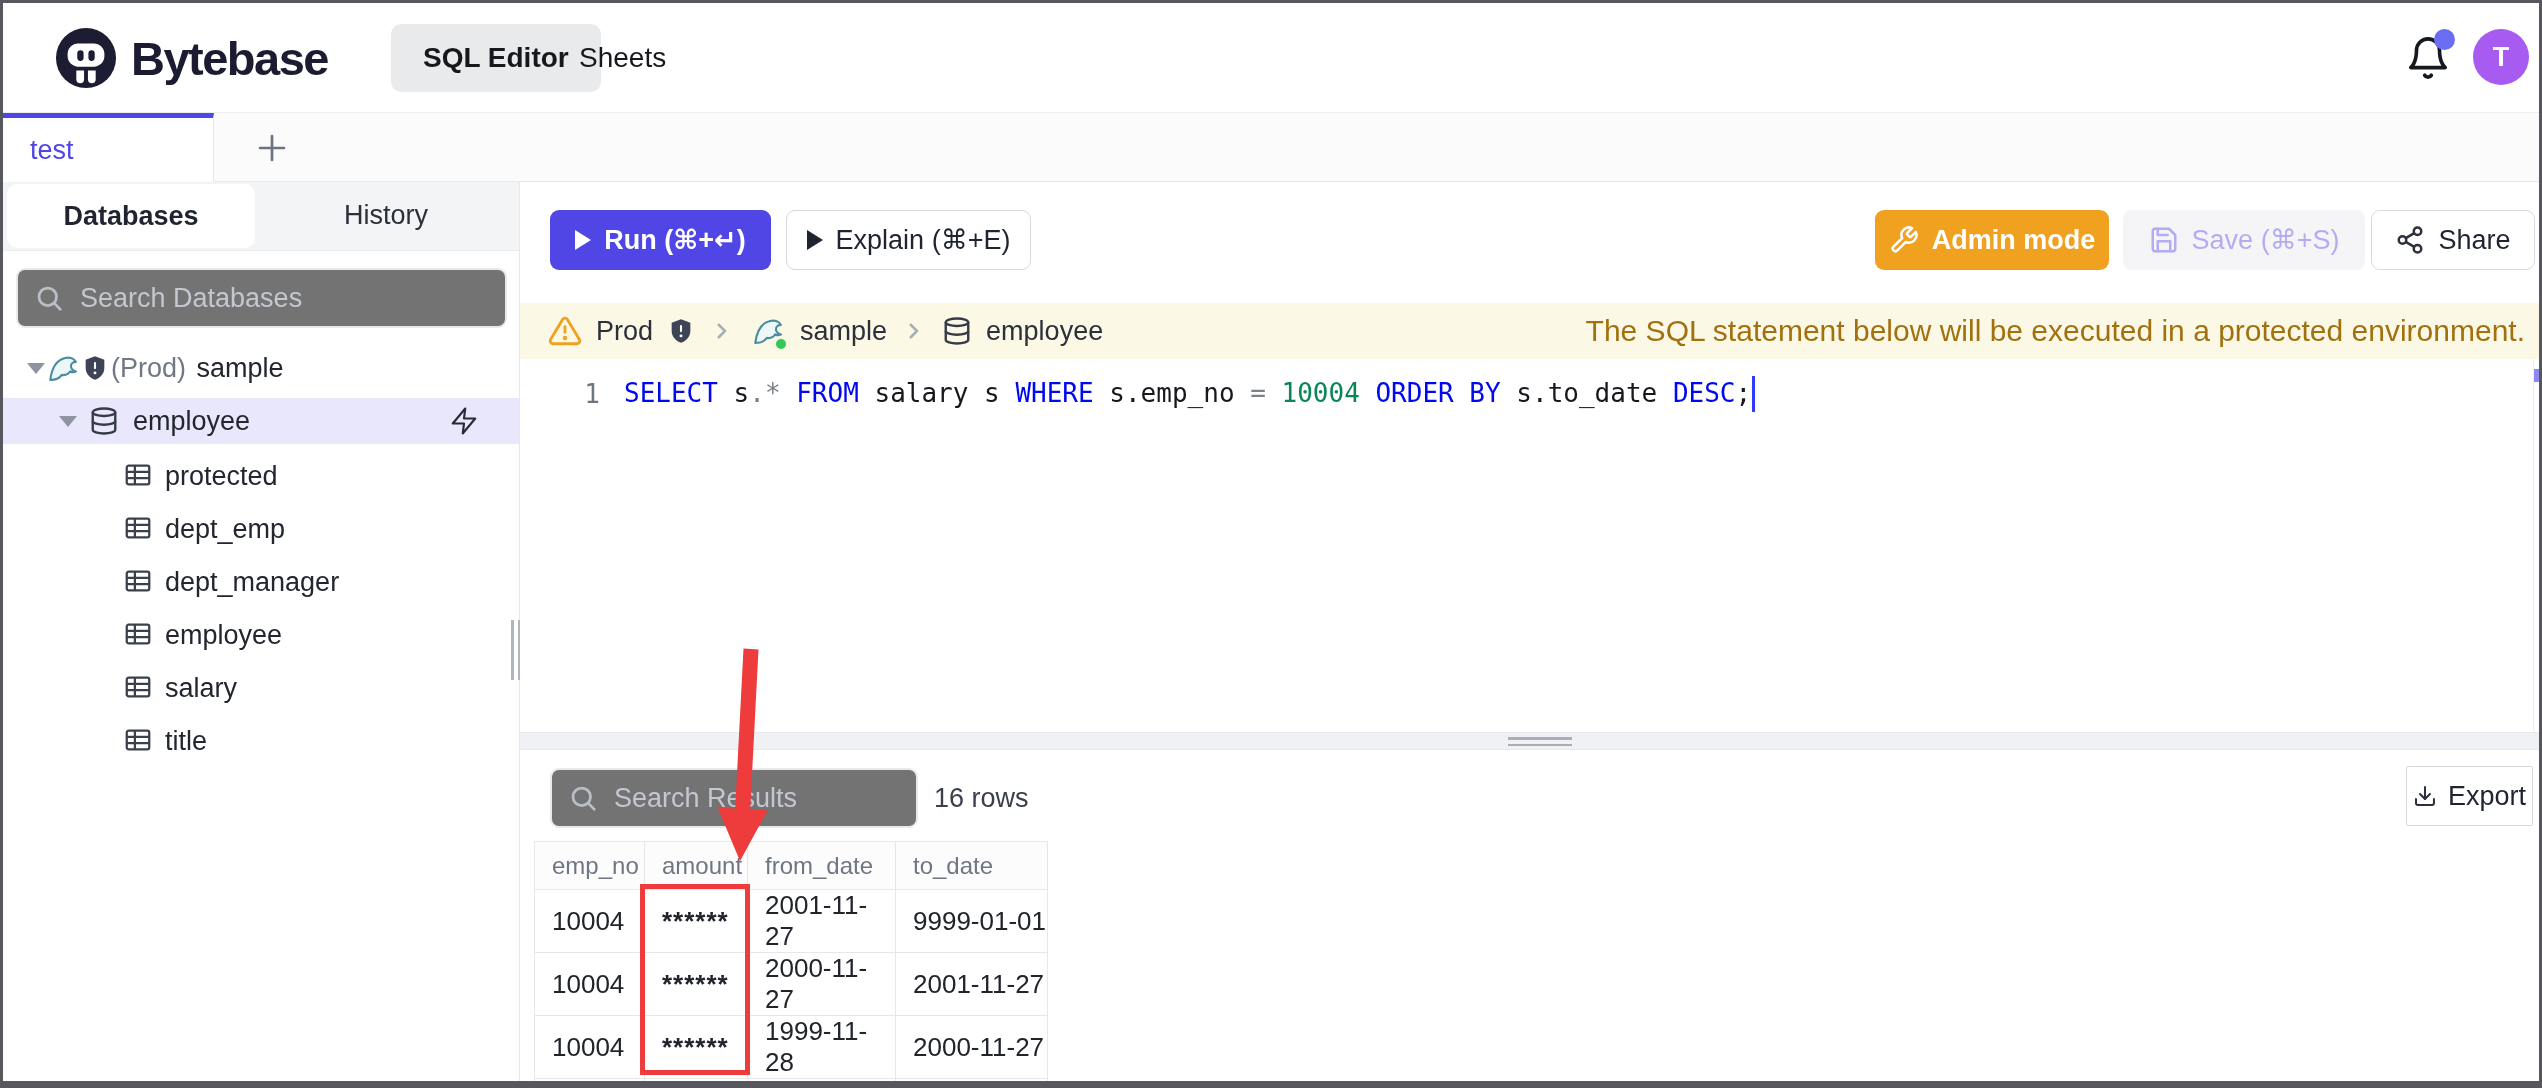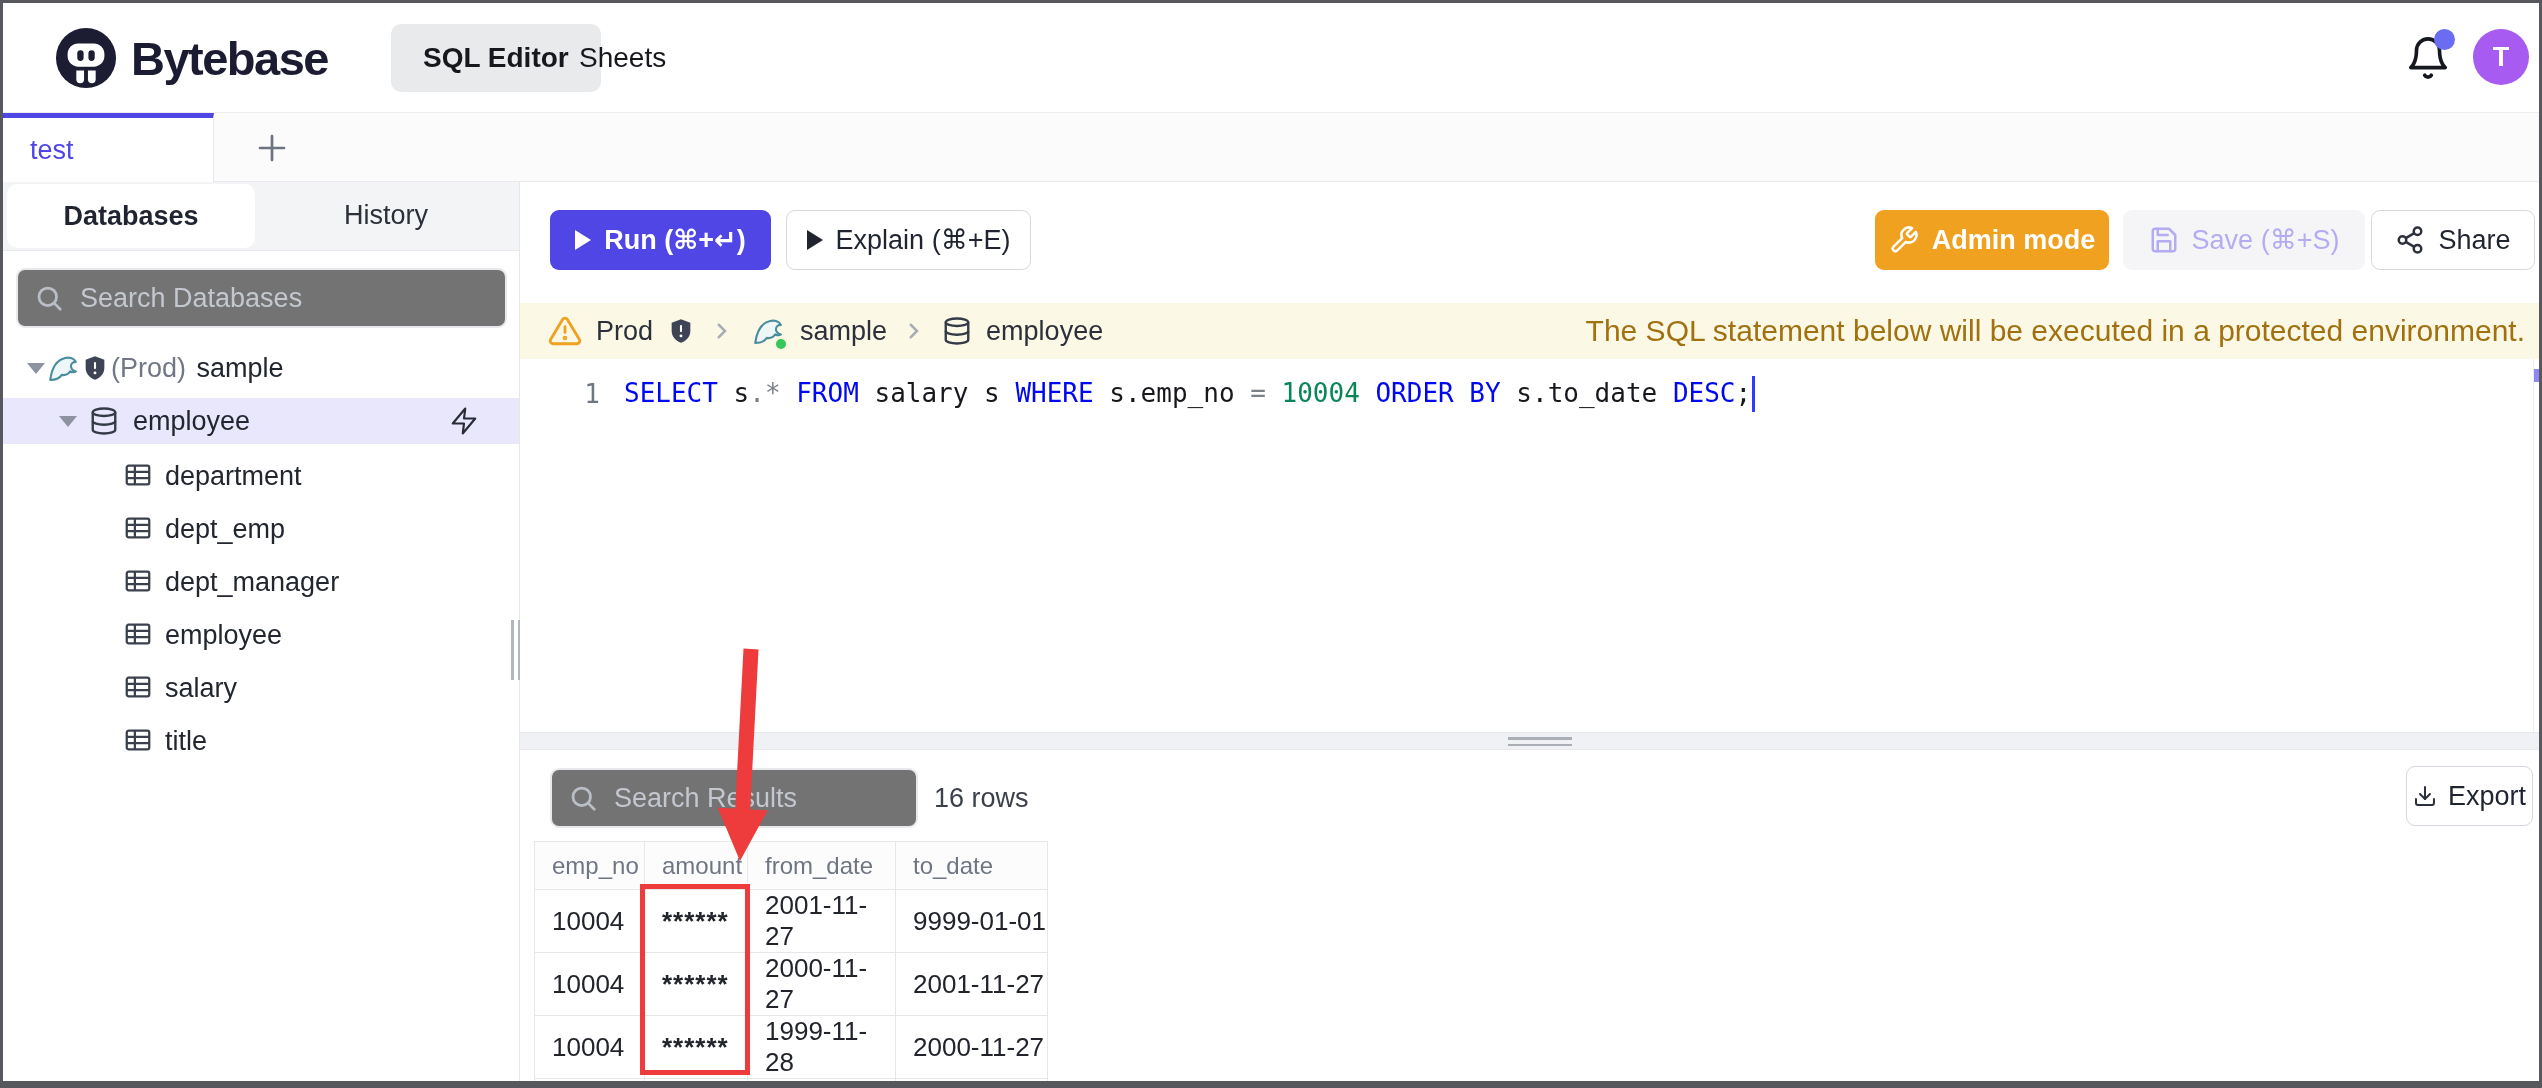--- a/index.html
+++ b/index.html
@@ -105,21 +105,21 @@
   .hdivider { position:absolute; left:0; top:550px; width:100%; height:18px; background:#f0f1f4;
               border-top:1px solid #e7e9ec; border-bottom:1px solid #e7e9ec; }
   .grip { position:absolute; left:988px; top:4px; width:64px; display:flex; flex-direction:column; gap:4px; }
   .grip i { height:2.5px; background:#a9aeb7; }
 
   .results { position:absolute; left:0; top:568px; width:100%; height:331px; background:#fff; }
   .rs-search { left:30px; top:18px; width:368px; height:60px; }
   .rowcount { position:absolute; left:414px; top:18px; height:60px; display:flex; align-items:center;
               font-size:27px; color:#3b404b; }
   .btn-export { position:absolute; left:1886px; top:16px; width:127px; height:60px; background:#fff;
-                border:1px solid #d5d8de; border-radius:9px; display:flex; align-items:center;
+                border:1px solid #d5d8de; border-radius:2px; display:flex; align-items:center;
                 justify-content:center; gap:11px; font-size:27px; color:#1f2430; font-family:inherit; }
 
   .rtable { position:absolute; left:14px; top:91px; border-collapse:collapse; }
   .rtable th, .rtable td { border:1px solid #e5e7eb; padding:0 0 0 17px; text-align:left; }
   .rtable th { height:48px; font-size:24px; font-weight:500; color:#6f7683; background:#fcfcfd; }
   .rtable td { height:50px; font-size:26px; color:#21242b; background:#fff; }
   .rtable th:nth-child(1), .rtable td:nth-child(1) { width:110px; min-width:110px; }
   .rtable th:nth-child(2), .rtable td:nth-child(2) { width:103px; min-width:103px; }
   .rtable th:nth-child(3), .rtable td:nth-child(3) { width:148px; min-width:148px; }
   .rtable th:nth-child(4), .rtable td:nth-child(4) { width:152px; min-width:152px; }
@@ -223,21 +223,21 @@
     </div>
 
     <div class="tree-tables">
         <div class="tree-table-row">
           <span><svg viewBox="0 0 24 24" width="30" height="30" fill="none" stroke="#3a404c" stroke-width="1.8">
               <rect x="3" y="4.5" width="18" height="15" rx="1.5"></rect>
               <line x1="3" y1="9.5" x2="21" y2="9.5"></line>
               <line x1="3" y1="14.5" x2="21" y2="14.5"></line>
               <line x1="9.5" y1="4.5" x2="9.5" y2="19.5"></line>
             </svg></span>
-          <span class="tree-label">department</span>
+          <span class="tree-label">protected</span>
         </div>
         <div class="tree-table-row">
           <span><svg viewBox="0 0 24 24" width="30" height="30" fill="none" stroke="#3a404c" stroke-width="1.8">
               <rect x="3" y="4.5" width="18" height="15" rx="1.5"></rect>
               <line x1="3" y1="9.5" x2="21" y2="9.5"></line>
               <line x1="3" y1="14.5" x2="21" y2="14.5"></line>
               <line x1="9.5" y1="4.5" x2="9.5" y2="19.5"></line>
             </svg></span>
           <span class="tree-label">dept_emp</span>
         </div>

